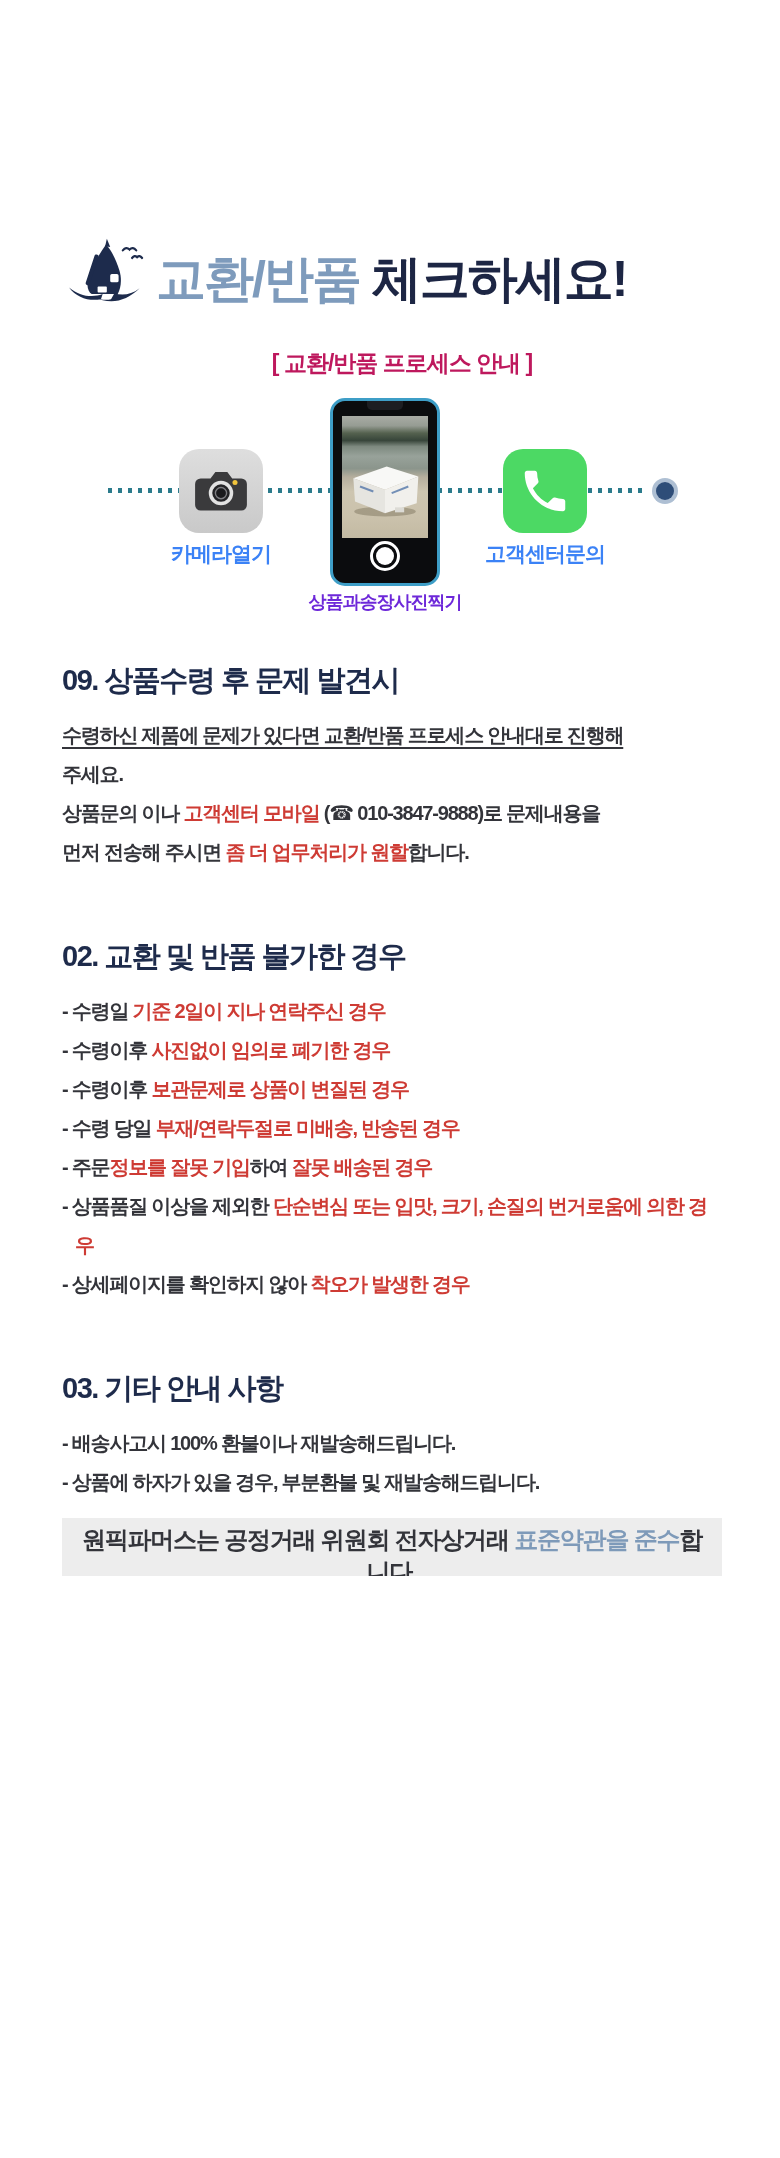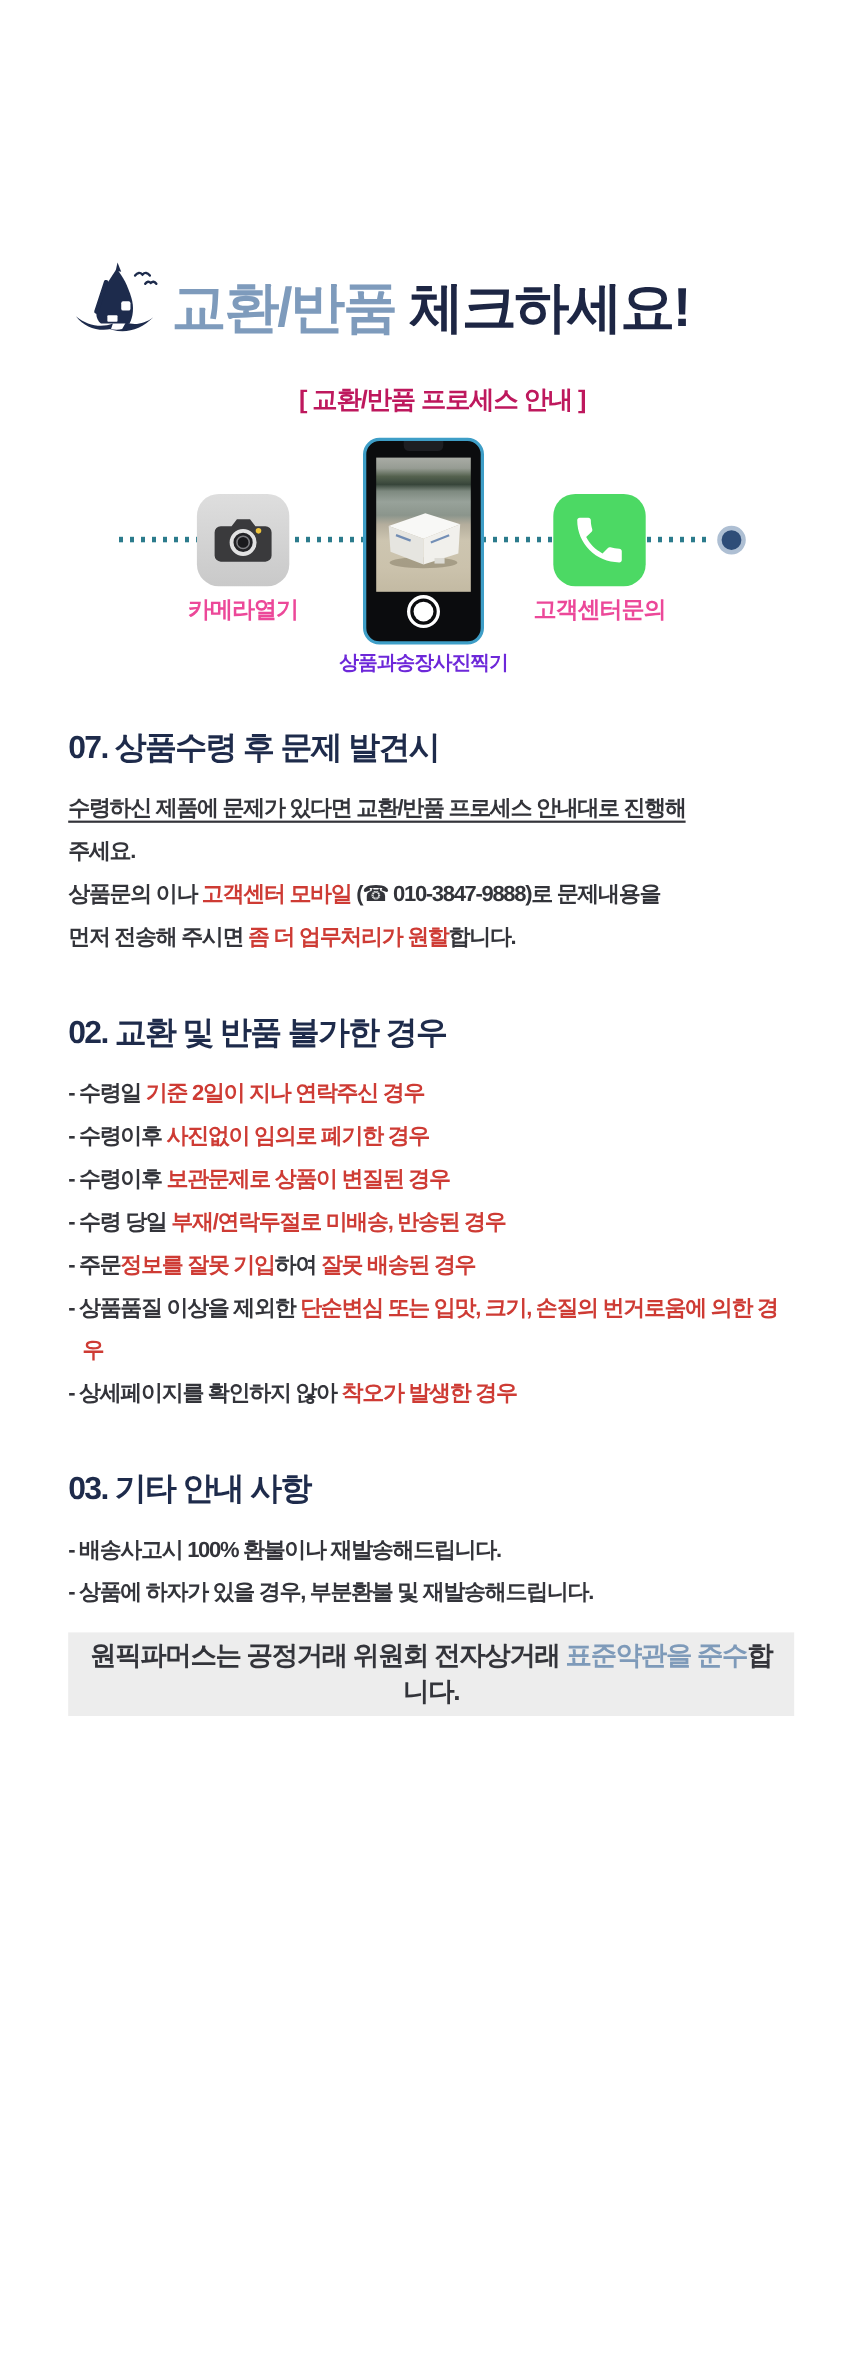--- a/index.html
+++ b/index.html
@@ -24,21 +24,21 @@
   .enddot{position:absolute;top:478px;left:652px;width:26px;height:26px;border-radius:50%;
           background:var(--dot-ring);}
   .enddot::after{content:"";position:absolute;inset:4px;border-radius:50%;background:var(--dot-navy);}
 
   .app-icon{position:absolute;width:84px;height:84px;border-radius:20px;}
   .camera-app{left:179px;top:449px;background:linear-gradient(180deg,#dedede,#c9c9c9);
               display:flex;align-items:center;justify-content:center;}
   .call-app{left:503px;top:449px;background:var(--green);
             display:flex;align-items:center;justify-content:center;}
   .step-label{position:absolute;top:540px;width:220px;text-align:center;
-              font-size:21px;font-weight:700;letter-spacing:-1px;color:#ec4899;}
+              font-size:21px;font-weight:700;letter-spacing:-1px;color:#3b82f6;}
   .label-camera{left:111px;}
   .label-call{left:435px;}
   .phone-label{position:absolute;top:590px;left:275px;width:220px;text-align:center;
                font-size:18px;font-weight:700;letter-spacing:-1px;color:#6d28d9;}
 
   
   .phone{position:absolute;left:330px;top:398px;width:110px;height:188px;background:#0b0c0e;
          border:3px solid var(--phone-bezel);border-radius:15px;box-sizing:border-box;overflow:hidden;}
   .notch{position:absolute;top:0;left:50%;transform:translateX(-50%);width:36px;height:9px;
          background:#1d1e22;border-radius:0 0 5px 5px;}
@@ -51,21 +51,21 @@
            width:30px;height:30px;border:3px solid #fff;border-radius:50%;box-sizing:border-box;}
   .shutter::after{content:"";position:absolute;inset:3px;border-radius:50%;background:#fff;}
 
   
   .main{position:absolute;top:660px;left:62px;width:660px;}
   section{display:block;}
   .sec-h{margin:0 0 16px 0;font-size:29px;line-height:40px;font-weight:700;
          letter-spacing:-1.5px;color:var(--navy);}
   .line{margin:0;font-size:20px;line-height:39px;font-weight:600;letter-spacing:-1.2px;color:var(--dark);}
   .dash .line{padding-left:13px;text-indent:-13px;}
-  .sec-gap{margin-top:47px;}
+  .sec-gap{margin-top:64px;}
   .seg-d{color:var(--dark);text-align:center;}
   .seg-r{color:var(--red);}
   .seg-b{color:var(--blue);}
   .seg-u{color:var(--dark);text-decoration:underline;text-decoration-thickness:2px;text-underline-offset:5px;}
 
   
   .footer-note{margin:16px auto 12px;width:fit-content;max-width:640px;background:var(--bar-bg);
                padding:6px 14px;font-size:24px;line-height:32px;font-weight:600;
                letter-spacing:-1.2px;color:var(--dark);text-align:center;}
 </style>
@@ -129,21 +129,21 @@
     <div class="app-icon call-app">
       <svg width="54" height="54" viewBox="0 0 24 24">
         <path fill="#ffffff" d="M6.62 10.79c1.44 2.83 3.76 5.14 6.59 6.59l2.2-2.21c.27-.27.67-.36 1.02-.24 1.12.37 2.33.57 3.57.57.55 0 1 .45 1 1V20c0 .55-.45 1-1 1-9.39 0-17-7.61-17-17 0-.55.45-1 1-1h3.5c.55 0 1 .45 1 1 0 1.25.2 2.45.57 3.57.11.35.03.74-.25 1.02l-2.2 2.2z"></path>
       </svg>
     </div>
     <div class="step-label label-call">고객센터문의</div>
   </div>
 
   <div class="main">
     <section>
-      <h2 class="sec-h">07. 상품수령 후 문제 발견시</h2>
+      <h2 class="sec-h">09. 상품수령 후 문제 발견시</h2>
       <div class="lines">
           <p class="line"><span class="seg-u">수령하신 제품에 문제가 있다면 교환/반품 프로세스 안내대로 진행해</span></p>
           <p class="line"><span class="seg-d">주세요.</span></p>
           <p class="line"><span class="seg-d">상품문의 이나 </span><span class="seg-r">고객센터 모바일</span><span class="seg-d"> (☎ 010-3847-9888)로 문제내용을</span></p>
           <p class="line"><span class="seg-d">먼저 전송해 주시면 </span><span class="seg-r">좀 더 업무처리가 원할</span><span class="seg-d">합니다.</span></p>
         </div>
     </section>
 
     <section class="sec-gap dash">
       <h2 class="sec-h">02. 교환 및 반품 불가한 경우</h2>

